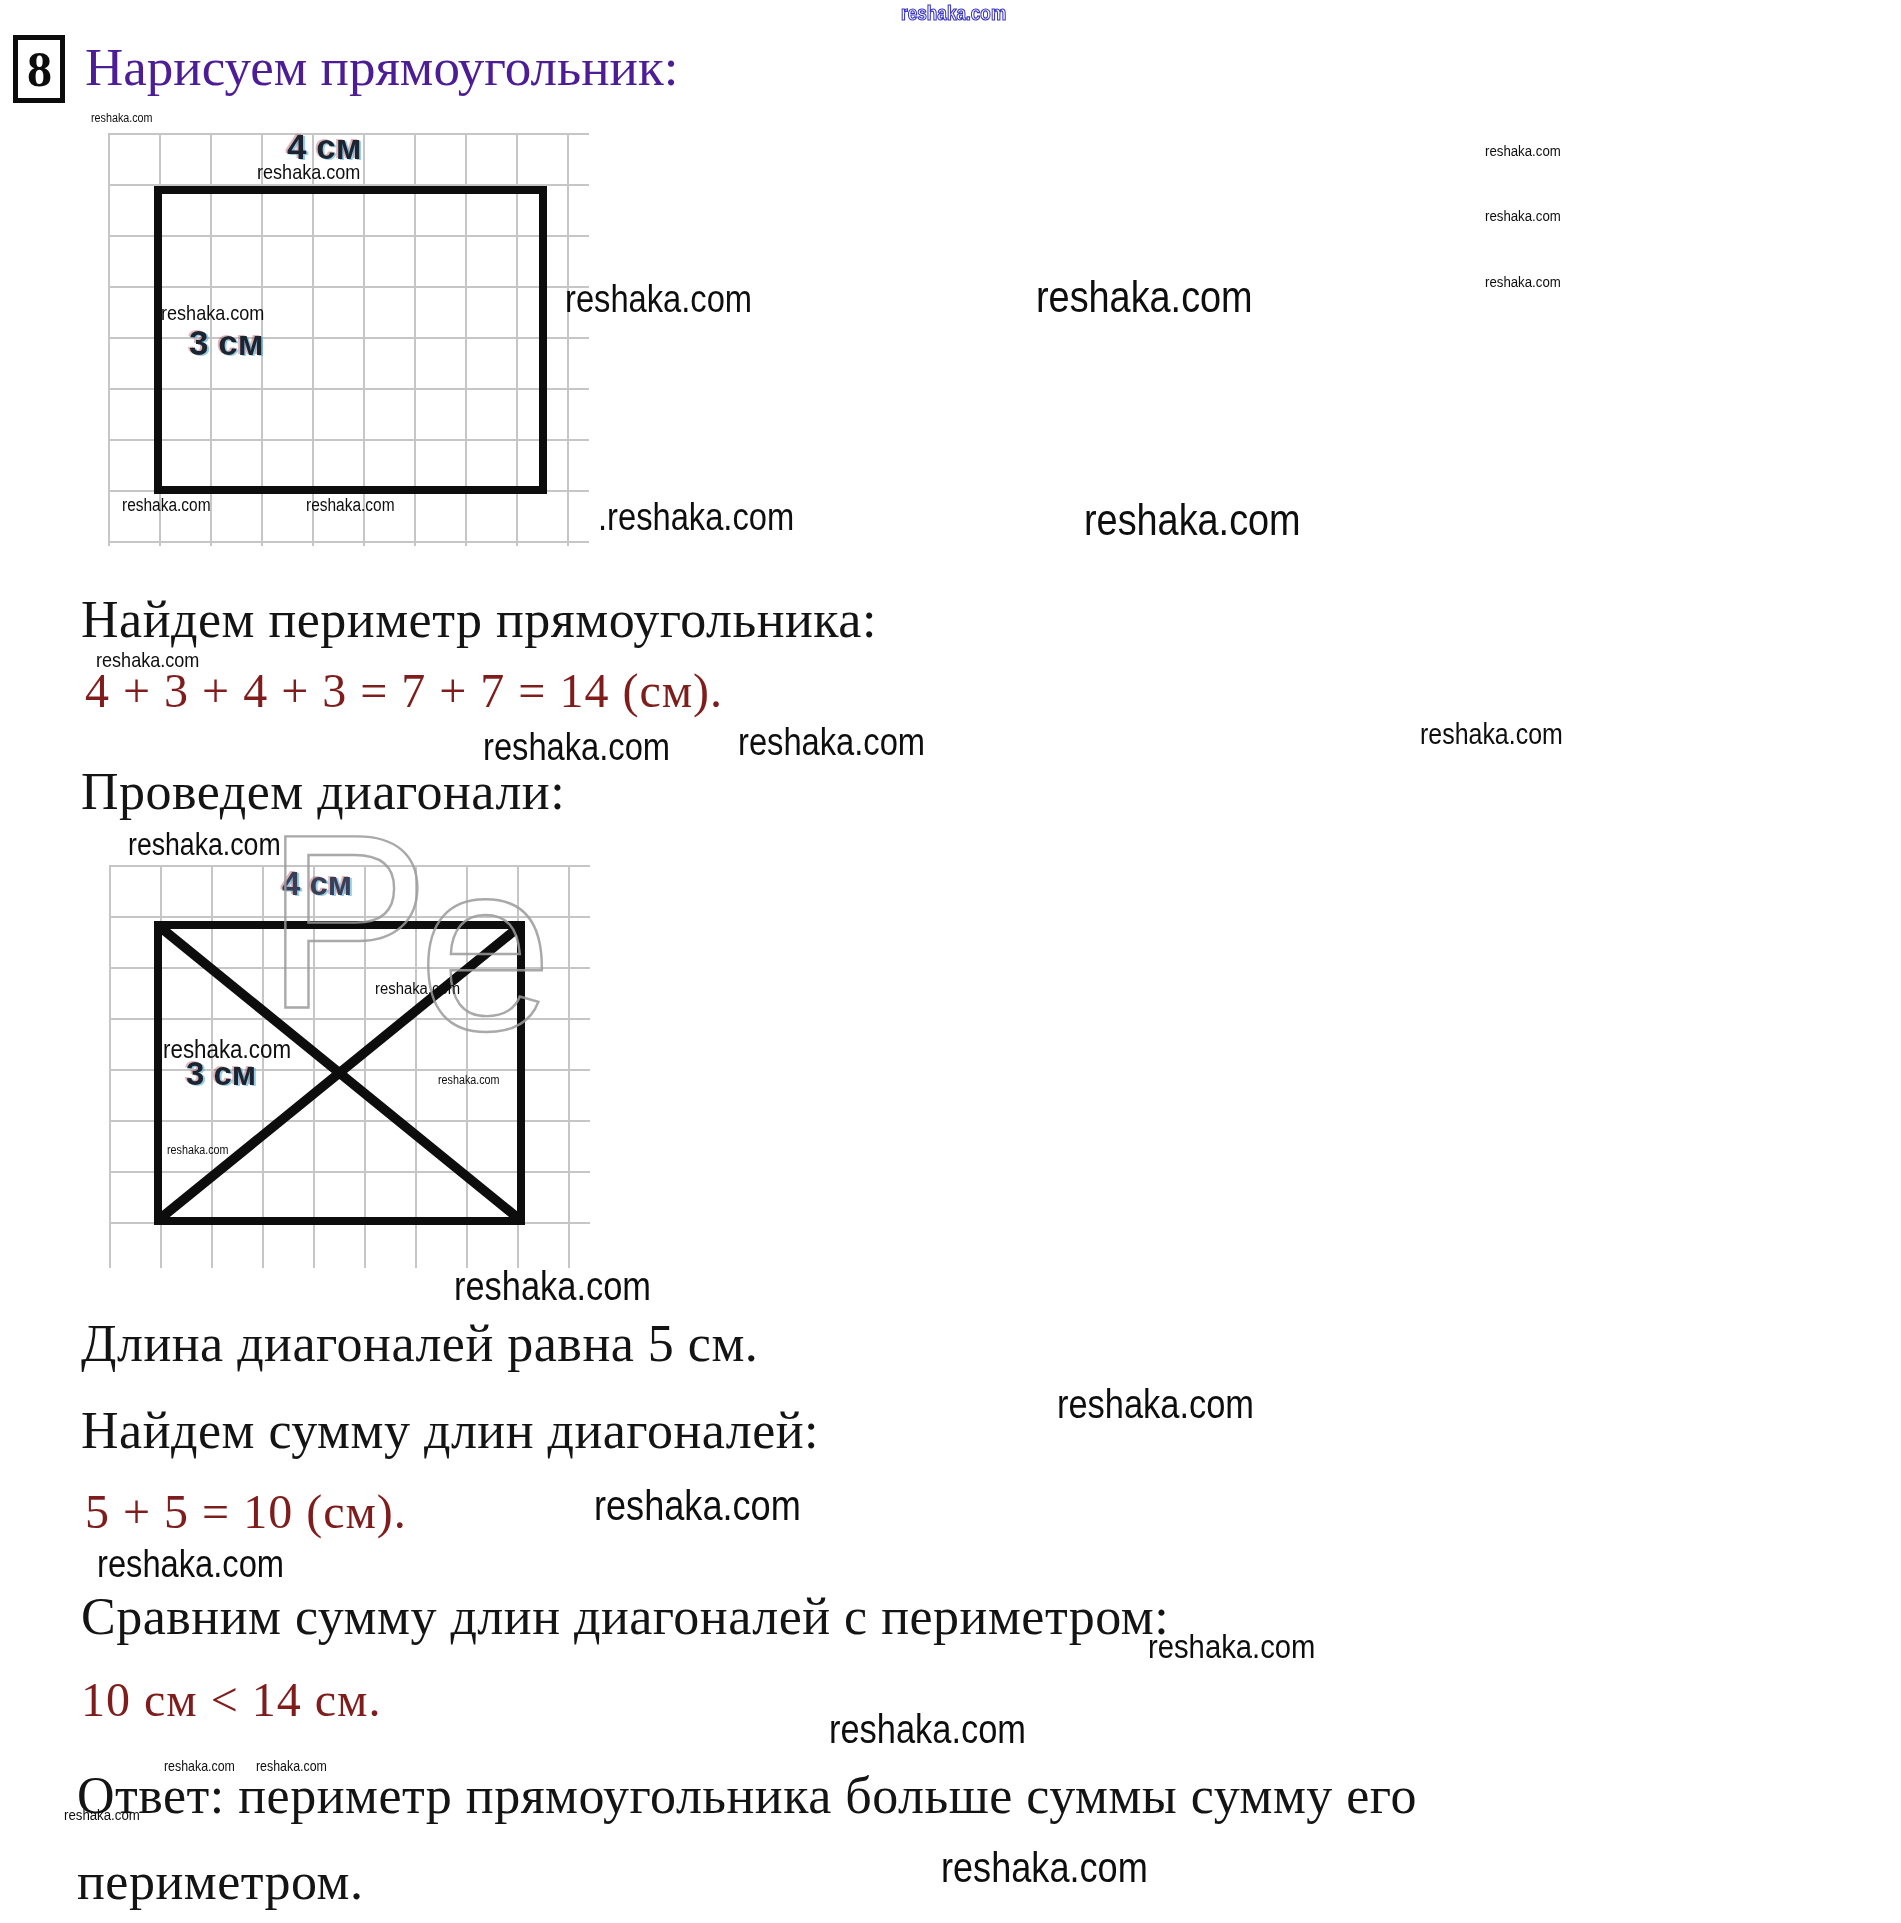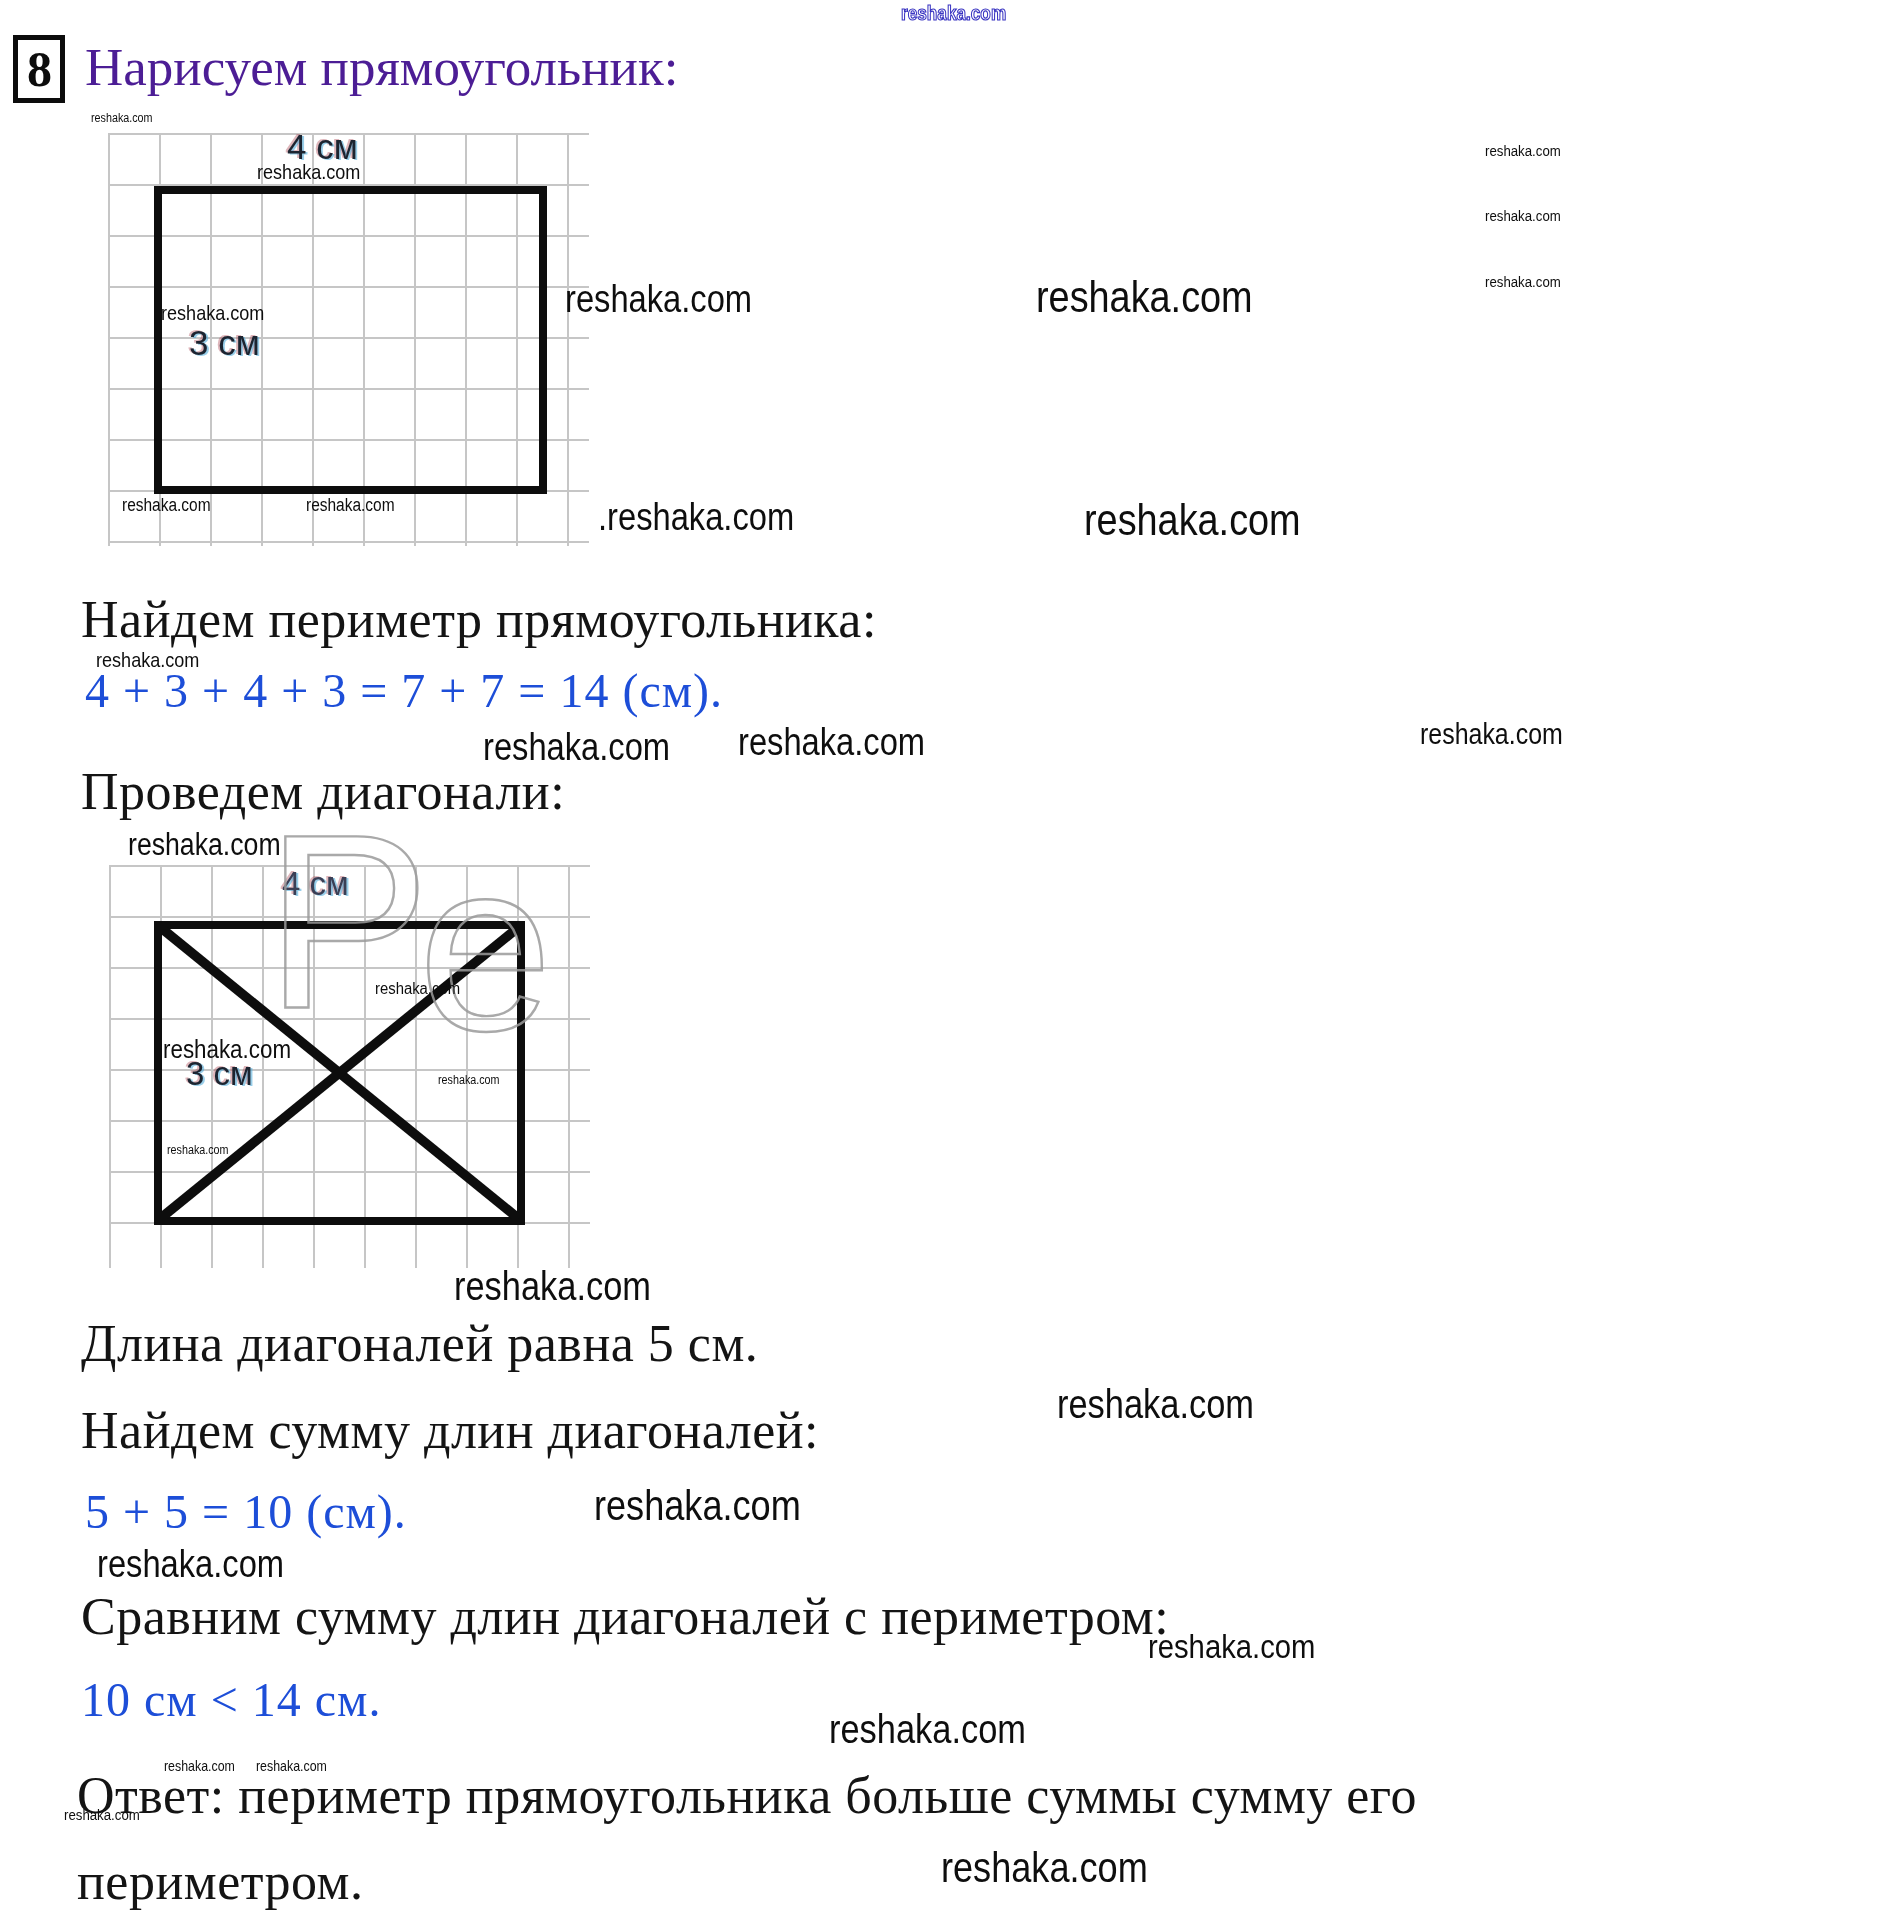--- a/index.html
+++ b/index.html
@@ -7,41 +7,41 @@
     width:1901px;height:1923px;position:relative;background:#ffffff;
     font-family:"Liberation Serif", serif;color:#111;overflow:hidden;
   }
   
   .mainline{
     position:absolute;left:81px;font-size:52px;letter-spacing:0.5px;
     color:#141414;white-space:nowrap;font-family:"Liberation Serif", serif;
   }
   .formula{
     position:absolute;left:85px;font-size:48px;letter-spacing:1px;
-    color:#1d4ed8;white-space:nowrap;font-family:"Liberation Serif", serif;
+    color:#7f1d1d;white-space:nowrap;font-family:"Liberation Serif", serif;
   }
   
   .numbox{
     position:absolute;left:13.4px;top:35px;width:42px;height:58px;
     border:5.8px solid #0c0c0c;display:flex;align-items:center;justify-content:center;
     font-size:50px;font-weight:bold;font-family:"Liberation Serif", serif;color:#0c0c0c;
   }
   .title{position:absolute;left:85px;top:37px;font-size:53px;color:#4c1d95;white-space:nowrap;}
   
   .grid{
     position:absolute;
     background-image:
       linear-gradient(to right,#c6c6c6 1.9px,transparent 1.9px),
       linear-gradient(to bottom,#c6c6c6 1.9px,transparent 1.9px);
     background-size:51px 51px;
   }
   .rect{position:absolute;border:8.6px solid #0d0d0d;background:transparent;}
   .diag-svg{position:absolute;left:-1.9px;top:-1.9px;width:calc(100% + 3.8px);height:calc(100% + 3.8px);}
   .dimlabel{
-    position:absolute;font-family:"Liberation Sans", sans-serif;font-weight:normal;
+    position:absolute;font-family:"Liberation Sans", sans-serif;font-weight:bold;
     font-size:35px;color:#1c2430;white-space:nowrap;
     text-shadow:1.9px 1px 0 rgba(70,165,215,0.55), -1.9px -1px 0 rgba(160,45,60,0.35);
   }
   .dimlabel.dim2{color:#3a3f55;font-size:33px;}
   
   .wm{
     position:absolute;font-family:"Liberation Sans", sans-serif;color:#0e0e0e;
     white-space:nowrap;line-height:1;transform:scaleX(0.86);transform-origin:left top;
   }
   .wm.blue{color:transparent;-webkit-text-stroke:1.2px #3a35c2;font-weight:bold;}

